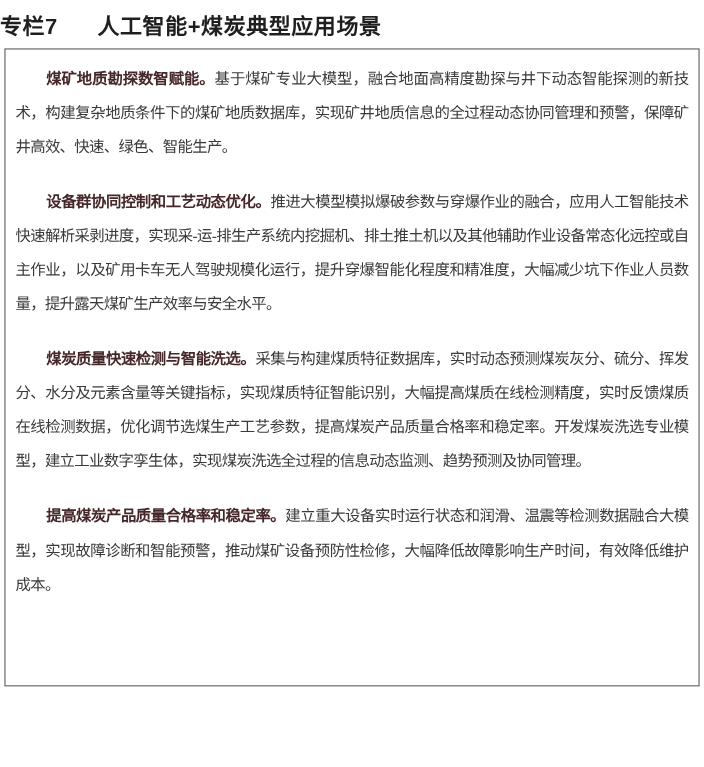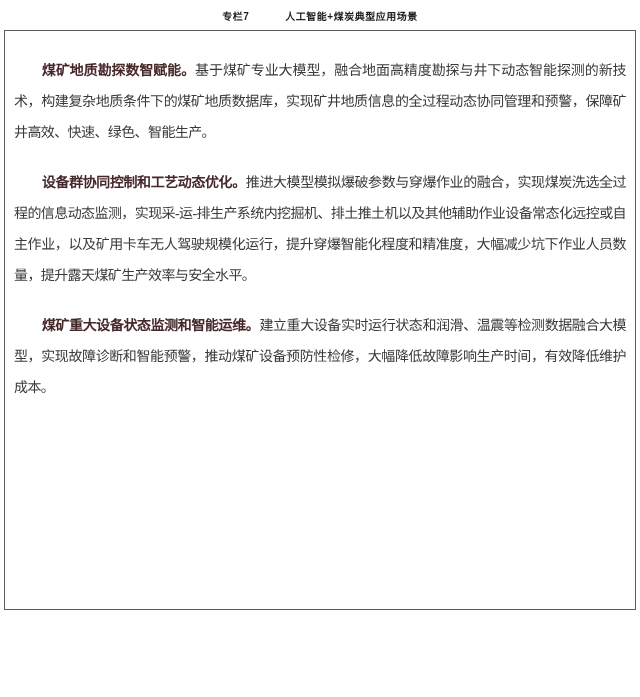--- a/index.html
+++ b/index.html
@@ -10,39 +10,39 @@
     --page-bg:#ffffff;
   }
   html,body{margin:0;padding:0;}
   body{
     width:640px;height:697px;
     background:var(--page-bg);
     overflow:hidden;
   }
   .doc-title{
     margin:8px 0 7px;
-    text-align:center;
+    text-align:left;
     font-family:"Liberation Sans","DejaVu Sans",sans-serif;
     font-weight:700;
-    font-size:10px;
+    font-size:20px;
     color:var(--ink-title);
     letter-spacing:0.5px;
     white-space:nowrap;
   }
   .title-gap{
     display:inline-block;
     width:36px;
   }
   .panel{
     box-sizing:border-box;
     margin:0 4px;
     height:580px;
     border:1.5px solid var(--panel-border);
     background:var(--page-bg);
-    padding:24px 9px 8px 9px;
+    padding:12px 9px 8px 9px;
     overflow:hidden;
   }
   .panel p{
     margin:0 0 19px 0;
     font-family:"Liberation Serif","DejaVu Serif",serif;
     font-size:14px;
     line-height:31px;
     letter-spacing:-0.6px;
     text-align:justify;
     text-justify:inter-ideograph;
@@ -59,17 +59,18 @@
 <body>
 
 <div class="doc-title">
   <span>专栏7</span><span class="title-gap"></span><span>人工智能+煤炭典型应用场景</span>
 </div>
 
 <div class="panel">
   <p><span class="lead">煤矿地质勘探数智赋能。</span><span>基于煤矿专业大模型，融合地面高精度勘探与井下动态智能探测的新技术，构建复杂地质条件下的煤矿地质数据库，实现矿井地质信息的全过程动态协同管理和预警，保障矿井高效、快速、绿色、智能生产。</span></p>
 
 
-  <p><span class="lead">设备群协同控制和工艺动态优化。</span><span>推进大模型模拟爆破参数与穿爆作业的融合，实现煤炭洗选全过程的信息动态监测，实现采-运-排生产系统内挖掘机、排土推土机以及其他辅助作业设备常态化远控或自主作业，以及矿用卡车无人驾驶规模化运行，提升穿爆智能化程度和精准度，大幅减少坑下作业人员数量，提升露天煤矿生产效率与安全水平。</span></p>
+  <p><span class="lead">设备群协同控制和工艺动态优化。</span><span>推进大模型模拟爆破参数与穿爆作业的融合，应用人工智能技术快速解析采剥进度，实现采-运-排生产系统内挖掘机、排土推土机以及其他辅助作业设备常态化远控或自主作业，以及矿用卡车无人驾驶规模化运行，提升穿爆智能化程度和精准度，大幅减少坑下作业人员数量，提升露天煤矿生产效率与安全水平。</span></p>
 
+  <p><span class="lead">煤炭质量快速检测与智能洗选。</span><span>采集与构建煤质特征数据库，实时动态预测煤炭灰分、硫分、挥发分、水分及元素含量等关键指标，实现煤质特征智能识别，大幅提高煤质在线检测精度，实时反馈煤质在线检测数据，优化调节选煤生产工艺参数，提高煤炭产品质量合格率和稳定率。开发煤炭洗选专业模型，建立工业数字孪生体，实现煤炭洗选全过程的信息动态监测、趋势预测及协同管理。</span></p>
 
-  <p><span class="lead">煤矿重大设备状态监测和智能运维。</span><span>建立重大设备实时运行状态和润滑、温震等检测数据融合大模型，实现故障诊断和智能预警，推动煤矿设备预防性检修，大幅降低故障影响生产时间，有效降低维护成本。</span></p>
+  <p><span class="lead">提高煤炭产品质量合格率和稳定率。</span><span>建立重大设备实时运行状态和润滑、温震等检测数据融合大模型，实现故障诊断和智能预警，推动煤矿设备预防性检修，大幅降低故障影响生产时间，有效降低维护成本。</span></p>
 </div>
 
 </body></html>

